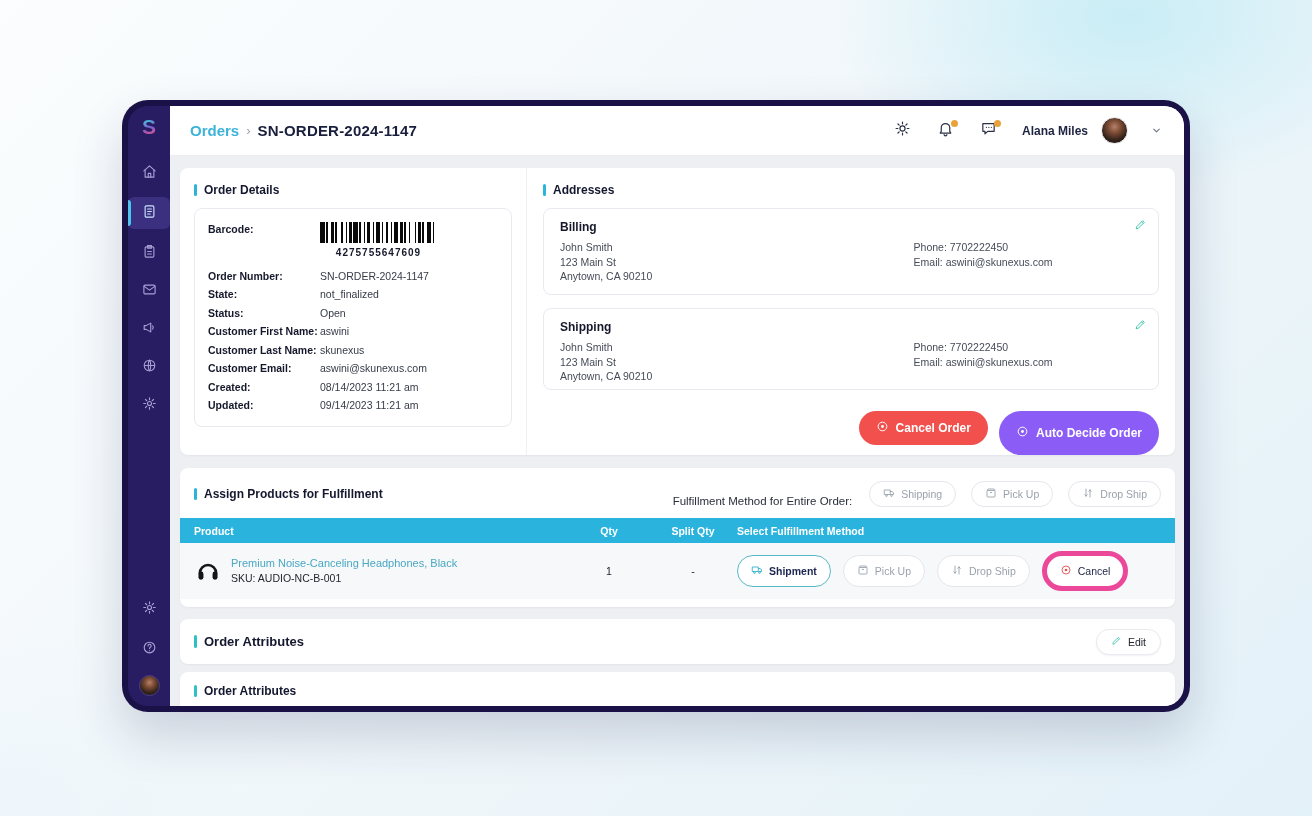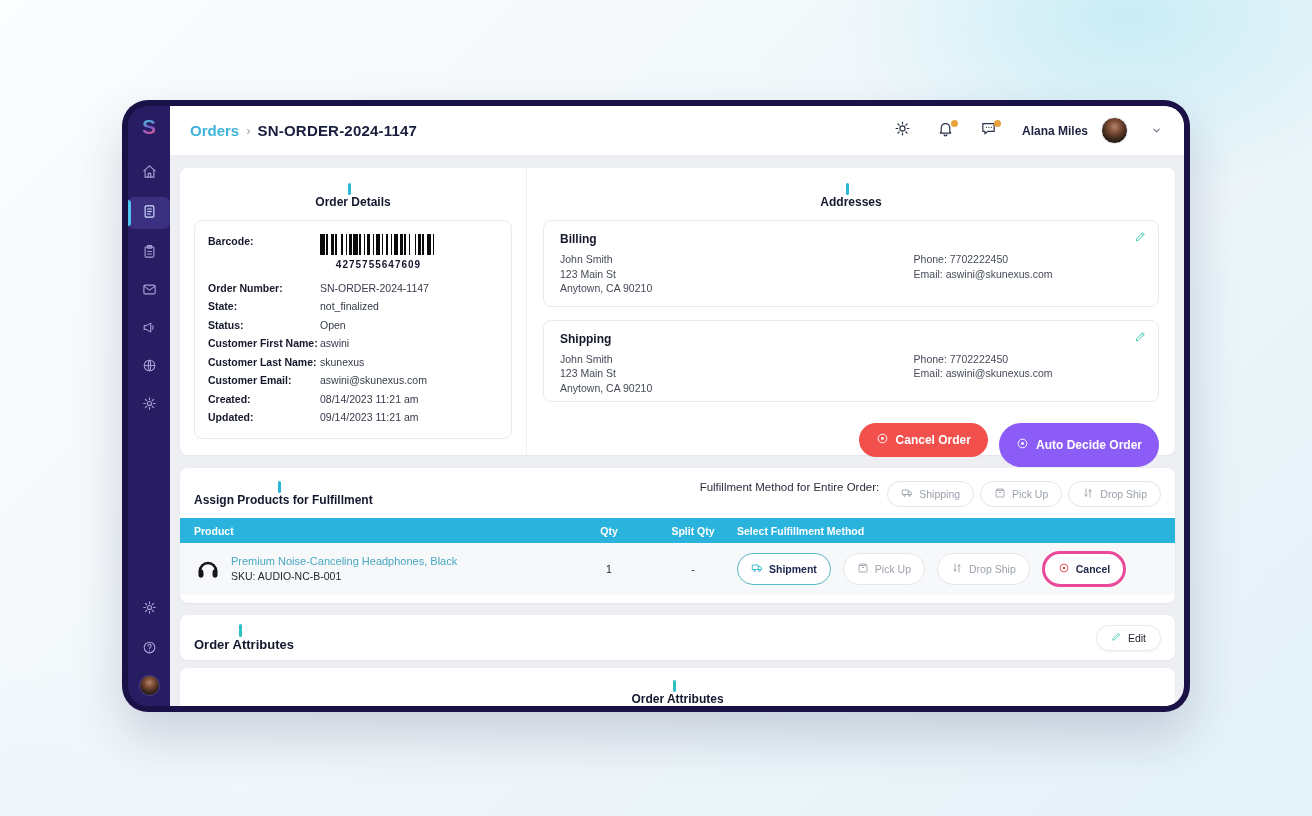--- a/index.html
+++ b/index.html
@@ -51,21 +51,21 @@
   .user-name { font-size:12px; font-weight:bold; color:#1d2340; }
   .avatar { width:27px; height:27px; border-radius:50%;
     background:radial-gradient(circle at 50% 35%, #b5826b 0%, #7a4a33 32%, #33231a 65%, #1c130e 100%);
     border:1px solid #e4e7ec; margin-left:-10px; }
   .chev { color:#6a7180; display:flex; }
   .chev svg { width:11px; height:11px; }
 
   .content { flex:1; padding:12px 9px 0 10px; overflow:hidden; }
   .card { background:#fff; border-radius:8px; box-shadow:0 1px 2px rgba(20,30,60,.05); }
 
-  .sec-title { display:flex; align-items:center; font-size:12px; font-weight:bold; color:#14182e;flex-direction:column; }
+  .sec-title { display:flex; align-items:center; font-size:12px; font-weight:bold; color:#14182e; }
   .sec-title .bar { width:3px; height:12px; background:#2ab5d9; border-radius:2px; margin-right:7px; }
 
   
   .split-card { display:flex; height:287px; }
   .col-left { width:347px; padding:15px 14px; border-right:1px solid #f0f1f5; flex-shrink:0; }
   .details-card { margin-top:11px; border:1px solid #e8eaef; border-radius:8px; padding:11px 13px; }
   .drow { display:flex; font-size:10.5px; line-height:18.5px; }
   .dlabel { width:112px; font-weight:bold; color:#15182b; flex-shrink:0; }
   .dval { color:#353b48; }
   .barcode-row { margin-bottom:4px; }
@@ -87,21 +87,21 @@
 
   .actions-row { display:flex; justify-content:flex-end; gap:11px; margin-top:21px; }
   .pill-btn { display:inline-flex; align-items:center; gap:7px; border-radius:999px; font-weight:bold; border:none; }
   .btn-cancel-order { background:#f1504c; color:#fff; font-size:12px; padding:0 17px; height:34px; }
   .btn-auto-decide { background:#8b5cf6; color:#fff; font-size:12px; padding:0 17px; height:44px; }
   .pill-btn svg { width:13px; height:13px; }
 
   
   .fulfill-card { margin-top:13px; overflow:hidden; padding-bottom:8px; }
   .fulfill-head { display:flex; align-items:center; justify-content:space-between; padding:13px 14px 11px; }
-  .fh-right { display:flex; align-items:flex-start; gap:6px; }
+  .fh-right { display:flex; align-items:flex-end; gap:15px; }
   .fh-label { font-size:11.5px; color:#2a2f3c; margin-right:2px; }
   .ghost-pill { display:inline-flex; align-items:center; gap:6px; border:1px solid #e3e6eb; background:#fff; color:#9aa1ac; font-size:10.5px; border-radius:999px; padding:0 13px; height:26px; }
   .ghost-pill svg { width:12px; height:12px; }
 
   .thead { display:flex; align-items:center; background:#2ab4dd; color:#fff; font-size:10.5px; font-weight:bold; height:25px; padding:0 14px; }
   .col-product { flex:1; }
   .col-qty { width:80px; text-align:center; }
   .col-split { width:88px; text-align:center; }
   .col-method { width:424px; }
 
@@ -110,21 +110,21 @@
   .prod-img { width:28px; height:28px; display:flex; align-items:center; justify-content:center; }
   .prod-img svg { width:26px; height:26px; }
   .prod-name { color:#49a8c2; font-size:11px; line-height:15px; }
   .prod-sku { color:#23262f; font-size:10.5px; line-height:15px; }
   .method-cell { width:424px; display:flex; align-items:center; gap:12px; }
   .m-btn { display:inline-flex; align-items:center; gap:6px; background:#fff; border-radius:999px; font-size:10.5px; height:27px; padding:15px 13px; }
   .m-btn svg { width:12px; height:12px; }
   .m-shipment { border:1px solid #57b9c6; color:#1b2550; font-weight:bold; }
   .m-shipment svg { color:#2fb3c9; }
   .m-disabled { border:1px solid #e3e6eb; color:#9aa1ac; }
-  .m-cancel { border:3px solid #ec4899; color:#222a4a; font-weight:bold; }
+  .m-cancel { border:5px solid #ec4899; color:#222a4a; font-weight:normal; }
   .m-cancel svg { color:#e3504f; }
 
   
   .attr-card { margin-top:12px; display:flex; align-items:center; justify-content:space-between; padding:10px 14px; height:45px; }
   .attr-title { font-size:13px; }
   .attr-title .bar { height:13px; background:#2fc0c4; }
   .edit-btn { display:inline-flex; align-items:center; gap:6px; background:#fff; border:1px solid #e9ebef; box-shadow:0 1px 2px rgba(20,30,60,.06); border-radius:999px; height:26px; padding:0 14px; font-size:10.5px; color:#23262f; }
   .edit-btn svg { width:11px; height:11px; color:#3fc7ad; }
 
   .attr-card2 { margin-top:8px; padding:12px 14px 0; height:120px; }

